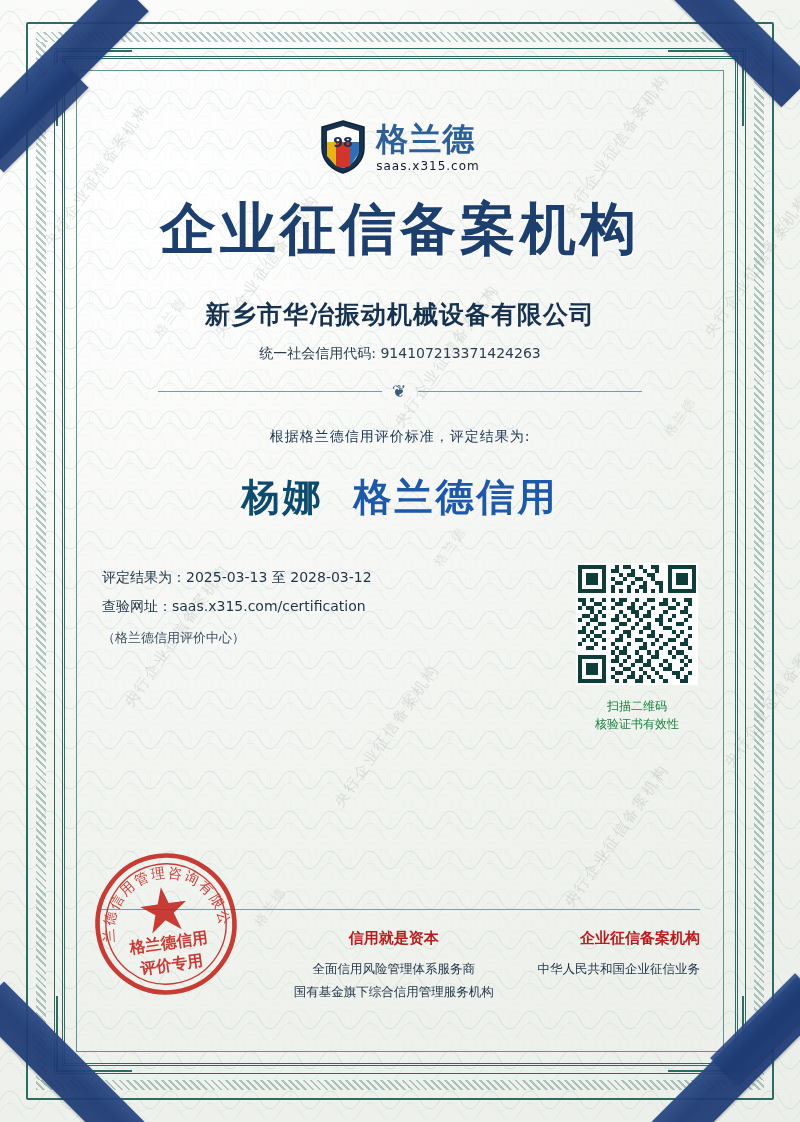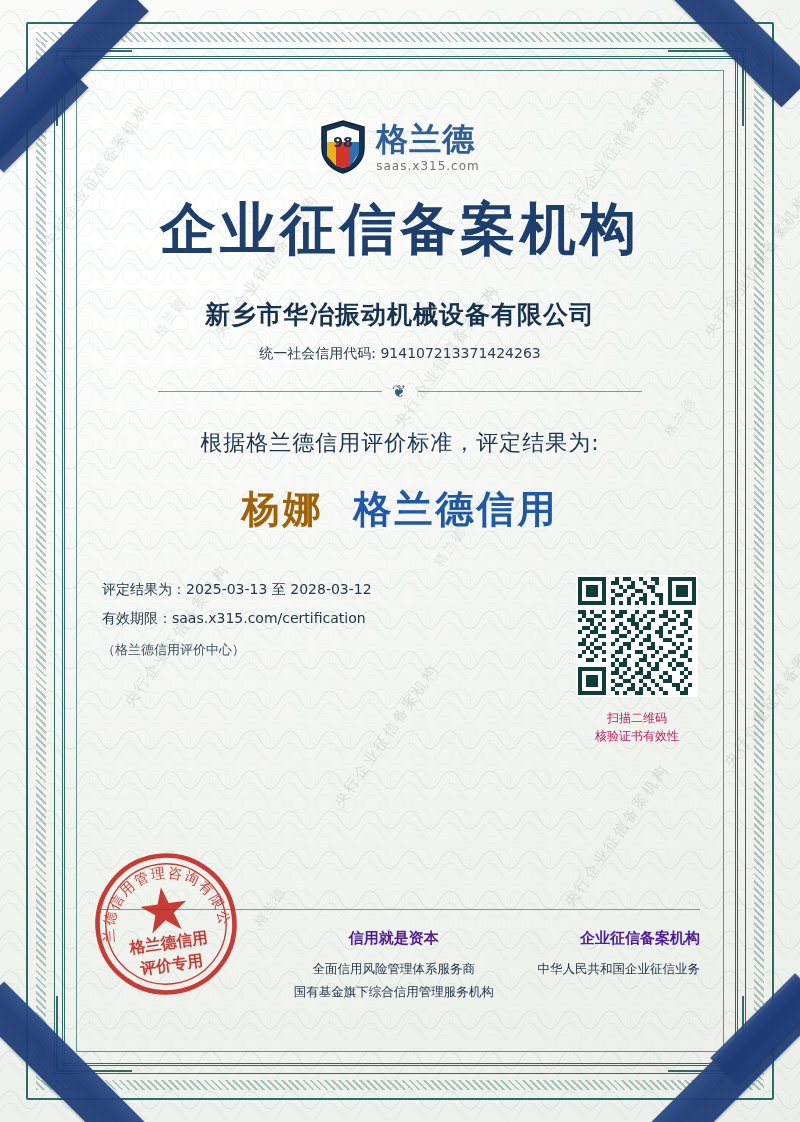--- a/index.html
+++ b/index.html
@@ -144,21 +144,21 @@
   }
   .logo-name {
     font-size: 32px;
     font-weight: bold;
     color: #2f5f97;
     letter-spacing: 1px;
     font-family: "DejaVu Sans", sans-serif;
   }
   .logo-sub {
     font-size: 12px;
-    color: #737373;
+    color: #0f172a;
     letter-spacing: 1px;
     margin-top: 5px;
     font-family: "DejaVu Sans", sans-serif;
   }
 
   .cert-title {
     font-size: 56px;
     font-weight: bold;
     letter-spacing: 4px;
     color: #1d3f6e;
@@ -195,34 +195,34 @@
     flex: 1;
     height: 1px;
     background: #7b9aa8;
   }
   .divider .orn {
     font-size: 17px;
     letter-spacing: 2px;
   }
 
   .eval-line {
-    font-size: 22px;
+    font-size: 14px;
     color: #1c3550;
     letter-spacing: 1px;
     margin-bottom: 26px;
     font-family: "DejaVu Sans", sans-serif;
   }
   .result {
     font-size: 38px;
     font-weight: bold;
     letter-spacing: 3px;
     margin-bottom: 40px;
     font-family: "DejaVu Sans", sans-serif;
   }
-  .result .name { color: #a16207; }
+  .result .name { color: #0c4a6e; }
   .result .honor { color: #1e58a8; margin-left: 14px; }
 
   
   .details-row {
     display: flex;
     justify-content: space-between;
     align-items: flex-start;
     margin-top: 8px;
     padding: 0 12px;
   }
@@ -243,21 +243,21 @@
   .qr-wrap { text-align: center; }
   .qr {
     width: 118px;
     height: 118px;
     background: #ffffff;
     padding: 2px;
   }
   .qr-caption {
     margin-top: 8px;
     font-size: 12px;
-    color: #be185d;
+    color: #15803d;
     line-height: 1.5;
     font-family: "DejaVu Sans", sans-serif;
   }
 
   
   .footer {
     position: absolute;
     left: 100px;
     right: 100px;
     bottom: 118px;
@@ -276,21 +276,21 @@
     font-size: 12.5px;
     color: #1f3346;
     line-height: 1.9;
     font-family: "DejaVu Sans", sans-serif;
   }
   .footer-col.center { text-align: center; flex: 1; }
   .footer-col.right { text-align: right; }
   .footer-head {
     font-size: 15px;
     font-weight: bold;
-    color: #4c1d95;
+    color: #b91c1c;
     margin-bottom: 4px;
   }
 
   
   .seal {
     position: absolute;
     left: 92px;
     bottom: 124px;
     width: 148px;
     height: 148px;
@@ -383,21 +383,21 @@
       <span class="name">杨娜</span>
       <span class="honor">格兰德信用</span>
     </div>
 
     <div class="details-row">
       <div class="details">
         <div>
           <span class="label">评定结果为：</span><span>2025-03-13 至 2028-03-12</span>
         </div>
         <div>
-          <span class="label">有效期限：</span><span>saas.x315.com/certification</span>
+          <span class="label">查验网址：</span><span>saas.x315.com/certification</span>
         </div>
         <div class="note">（格兰德信用评价中心）</div>
       </div>
 
       <div class="qr-wrap">
         <svg class="qr" viewBox="0 0 29 29" shape-rendering="crispEdges">
           <rect width="29" height="29" fill="#ffffff"></rect>
           <g fill="#0f3d3a">
 
             <rect x="0" y="0" width="7" height="1"></rect>

